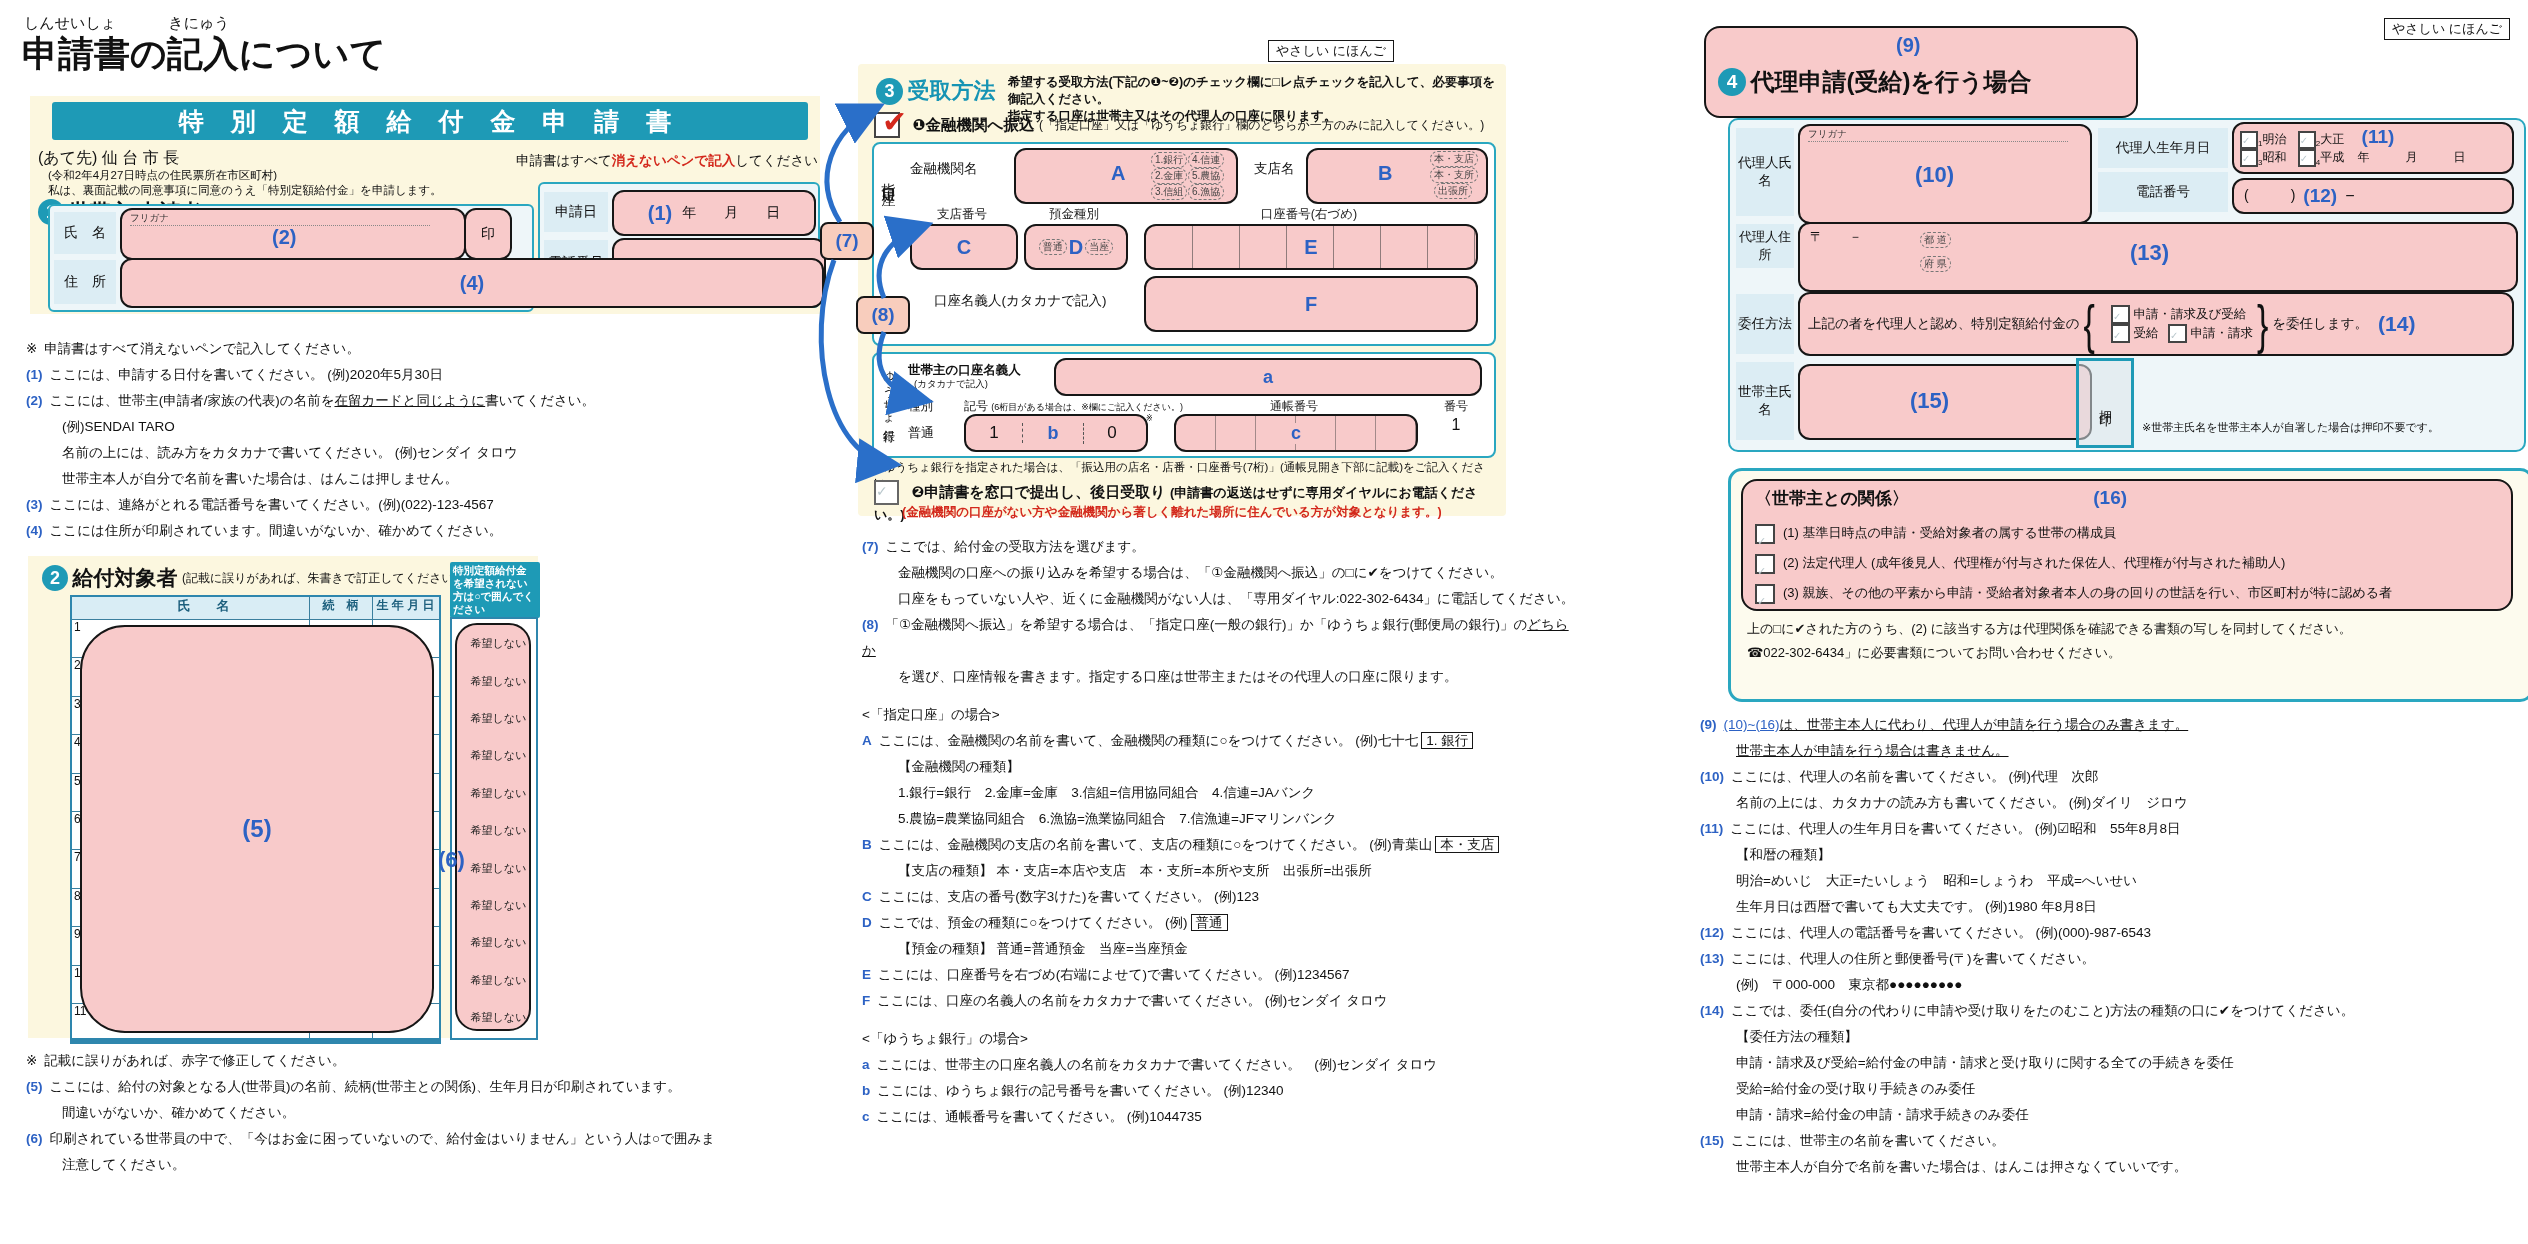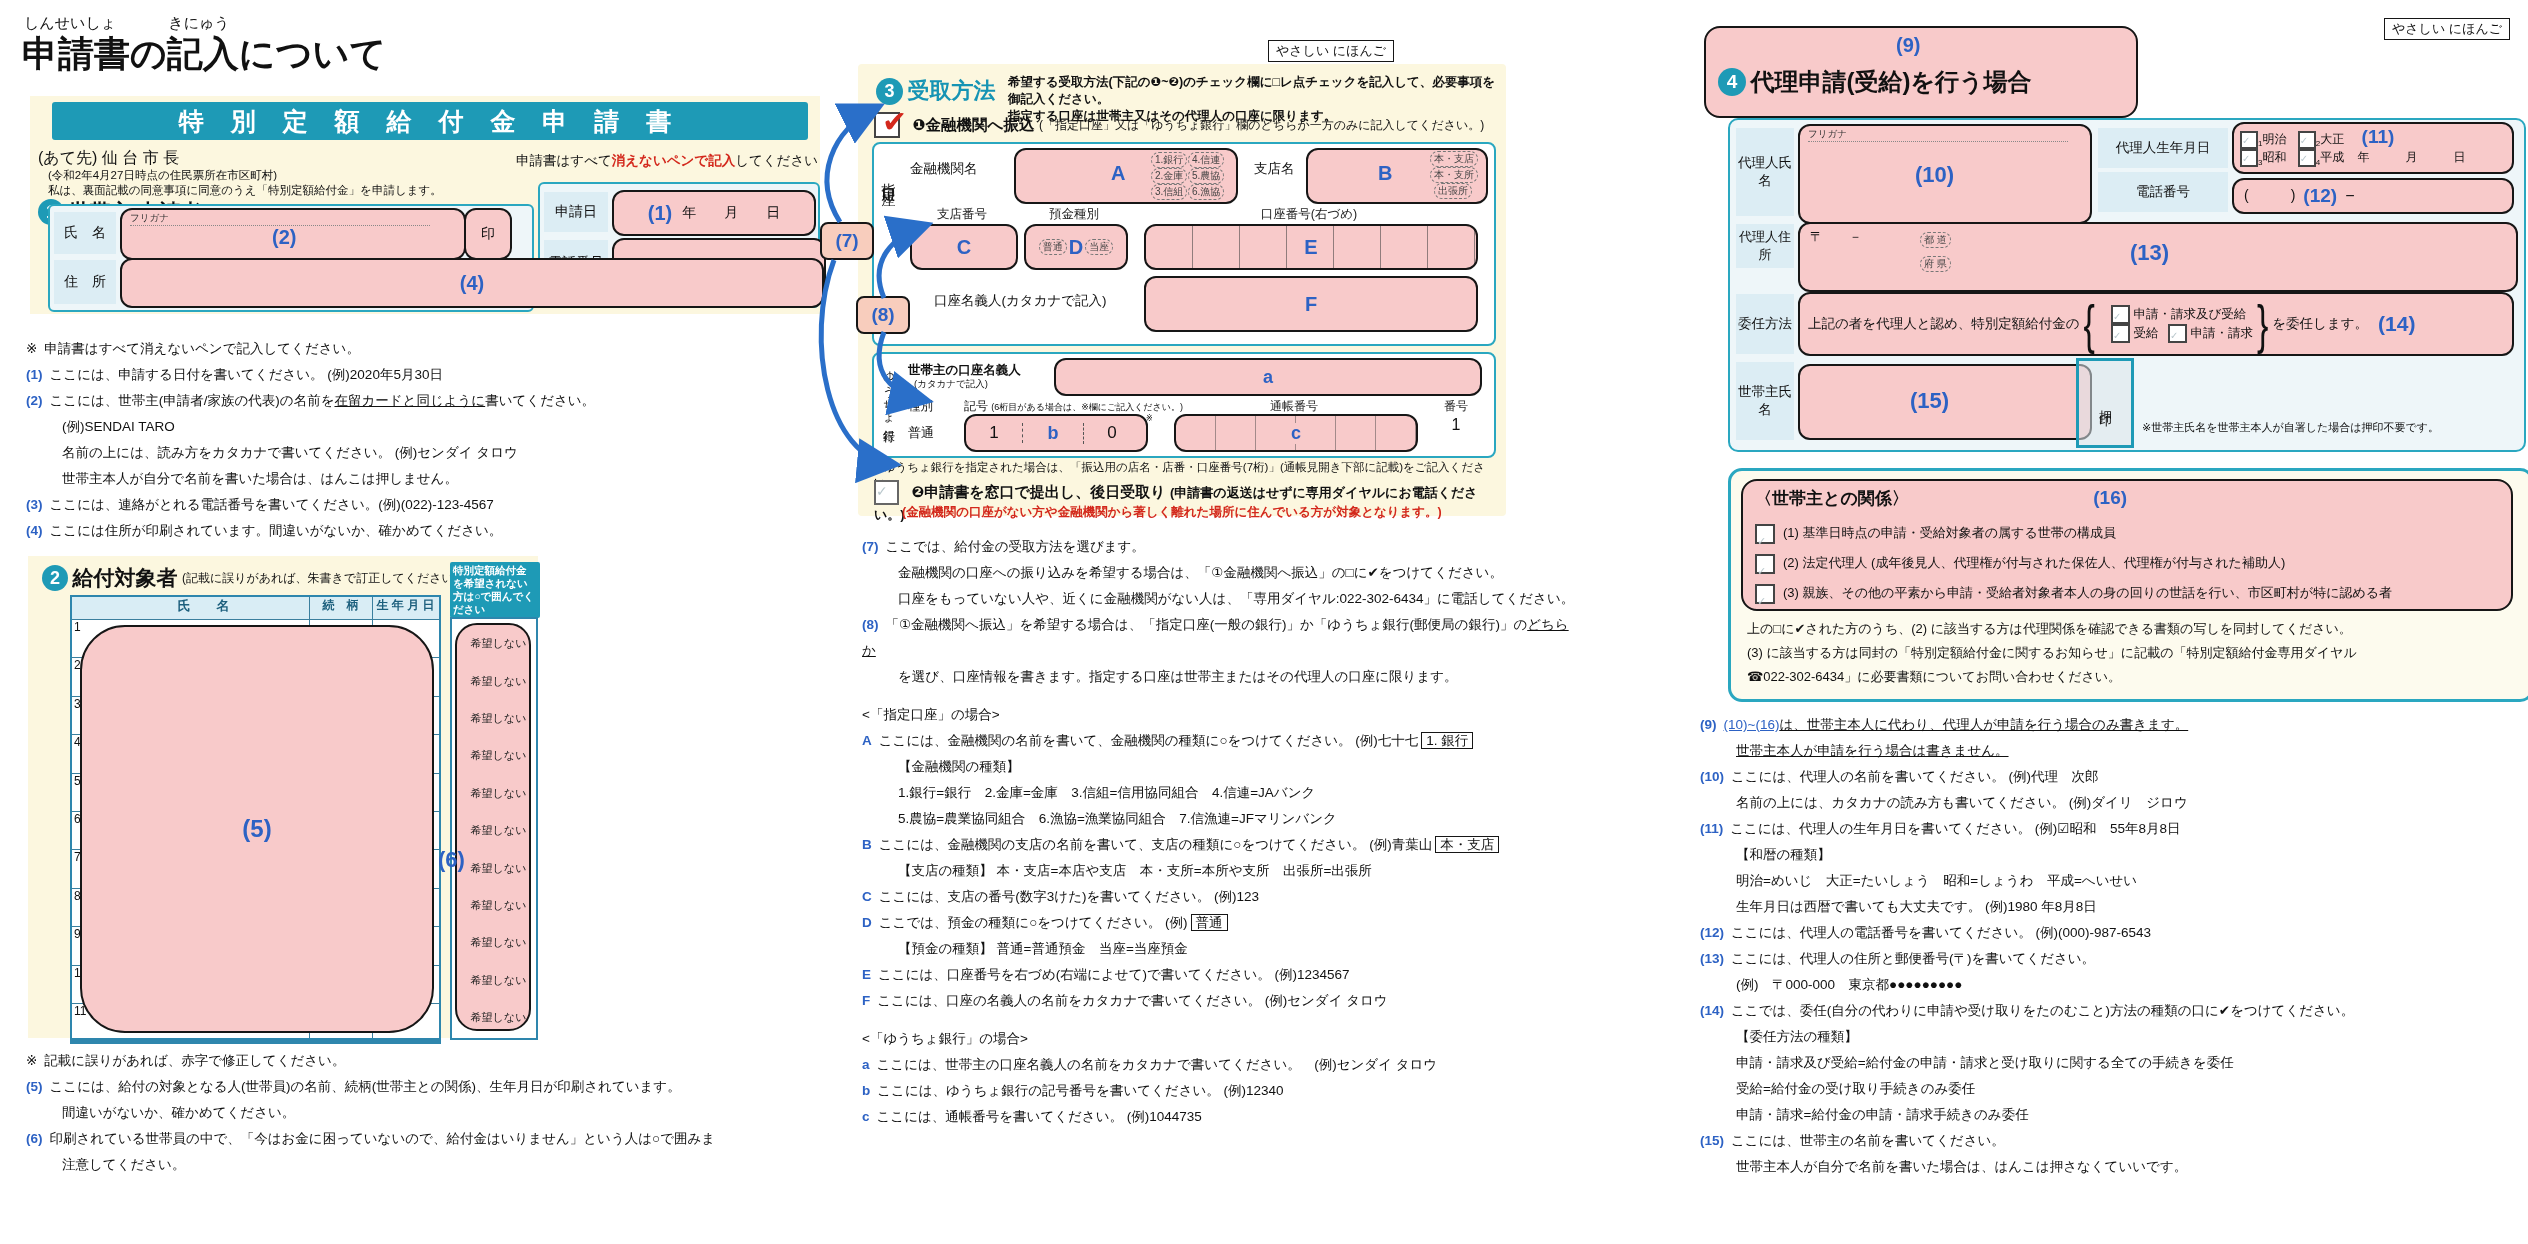--- a/index.html
+++ b/index.html
@@ -430,21 +430,20 @@
       <span style="font-size:17px;font-weight:bold;">〈世帯主との関係〉</span>
       <span class="hint" style="font-size:19px;margin-left:180px;">(16)</span>
       <div style="margin-top:8px;font-size:13px;line-height:30px;">
         <div><span class="cbx" style="width:16px;height:16px;vertical-align:middle;margin-right:8px;"><span class="ghost" style="font-size:11px;">✓</span></span><span>(1) 基準日時点の申請・受給対象者の属する世帯の構成員</span></div>
         <div><span class="cbx" style="width:16px;height:16px;vertical-align:middle;margin-right:8px;"><span class="ghost" style="font-size:11px;">✓</span></span><span>(2) 法定代理人 (成年後見人、代理権が付与された保佐人、代理権が付与された補助人)</span></div>
         <div><span class="cbx" style="width:16px;height:16px;vertical-align:middle;margin-right:8px;"><span class="ghost" style="font-size:11px;">✓</span></span><span>(3) 親族、その他の平素から申請・受給者対象者本人の身の回りの世話を行い、市区町村が特に認める者</span></div>
       </div>
     </div>
     <div class="abs" style="left:16px;top:146px;font-size:13px;line-height:24px;">
       <div>上の□に✔された方のうち、(2) に該当する方は代理関係を確認できる書類の写しを同封してください。</div>
-      <div>(3) に該当する方は同封の「特別定額給付金に関するお知らせ」に記載の「特別定額給付金専用ダイヤル</div>
       <div>☎022-302-6434」に必要書類についてお問い合わせください。</div>
     </div>
   </div>
 
   <div class="abs" style="left:1700px;top:712px;width:828px;">
       <div class="tline"><span class="mark">(9)</span><span class="ub">(10)~(16)</span><span class="u">は、世帯主本人に代わり、代理人が申請を行う場合のみ書きます。</span></div>
       <div class="tline ind1"><span class="u">世帯主本人が申請を行う場合は書きません。</span></div>
       <div class="tline"><span class="mark">(10)</span><span>ここには、代理人の名前を書いてください。 (例)代理　次郎</span></div>
       <div class="tline ind1"><span>名前の上には、カタカナの読み方も書いてください。 (例)ダイリ　ジロウ</span></div>
       <div class="tline"><span class="mark">(11)</span><span>ここには、代理人の生年月日を書いてください。 (例)☑昭和　55年8月8日</span></div>

